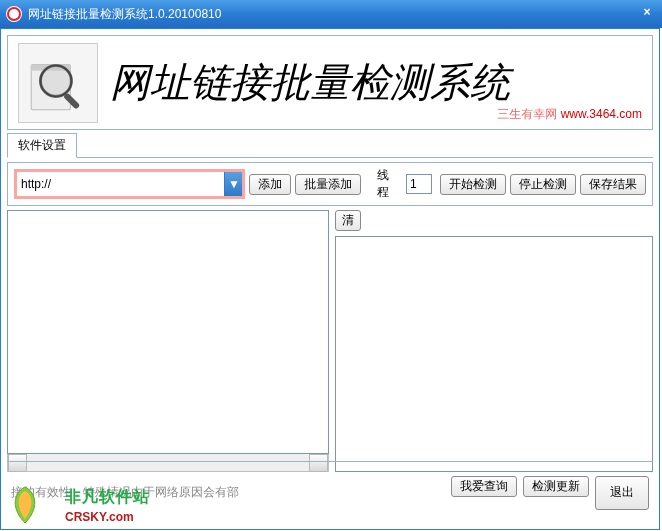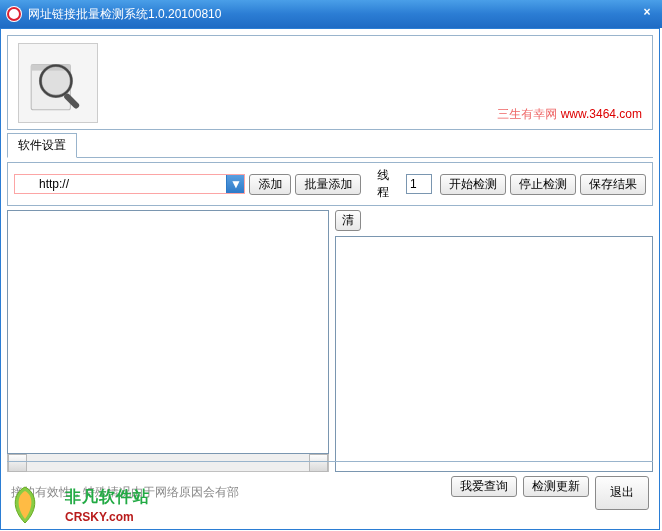--- a/index.html
+++ b/index.html
@@ -18,21 +18,21 @@
 .logo svg { width: 66px; height: 66px; }
 .header-title { font-family: "KaiTi","STKaiti","SimSun",serif; font-size: 40px; font-style: italic; }
 .header-link { position:absolute; right:10px; bottom:6px; font-size:12px; }
 .header-link .pink { color:#e66;margin-top:14px; }
 .header-link .red { color:#d00; }
 
 .tab-strip { margin: 0 6px; height: 22px; border-bottom:1px solid #99b4cc; display:flex; align-items:flex-end;}
 .tab { border:1px solid #99b4cc; border-bottom:1px solid #fff; background:#fff; padding: 3px 10px; position:relative; top:1px; }
 
 .toolbar { border:1px solid #99b4cc; margin: 4px 6px; padding: 4px 6px; display:flex; align-items:center; gap:4px; }
-.combo { display:flex; width:242px; border:1px solid #fca5a5; height:20px;padding-left:20px; }
+.combo { display:flex; width:242px; border:3px solid #fca5a5; height:30px; }
 .combo input { border:none; outline:none; flex:1; padding:0 4px; font-size:12px; }
 .combo .drop { width:18px; background: linear-gradient(to bottom,#5a9fe0,#2d7ac8); display:flex; align-items:center; justify-content:center; color:#fff; border-left:1px solid #2d7ac8;}
 .btn { height:21px; padding: 0 8px; background: linear-gradient(to bottom,#fdfdfd,#e7e7e7); border:1px solid #8a8a8a; border-radius:3px; cursor:pointer; display:inline-flex; align-items:center; justify-content:center; white-space:nowrap;}
 .lbl { padding: 0 2px; }
 .thread-input { width:26px; height:20px; border:1px solid #7a96b0; padding:0 3px; }
 
 .main-area { display:flex; margin: 0 6px; gap:6px; height: 262px; }
 .left-pane { flex:0 0 322px; display:flex; flex-direction:column; }
 .left-text { flex:1; border:1px solid #7a96b0; background:#fff; overflow:auto; }
 .left-scroll { height:18px; border:1px solid #c0c0c0; border-top:none; background:#efefef; position:relative;}
@@ -67,20 +67,21 @@
   <div class="header-panel">
     <div class="logo">
       <svg viewBox="0 0 64 64">
         <rect x="6" y="14" width="38" height="44" rx="2" fill="#eee" stroke="#bbb"></rect>
         <rect x="6" y="14" width="38" height="6" fill="#ccc"></rect>
         <circle cx="30" cy="30" r="15" fill="rgba(200,200,200,0.4)" stroke="#888" stroke-width="3"></circle>
         <circle cx="30" cy="30" r="15" fill="none" stroke="#444" stroke-width="2"></circle>
         <rect x="41" y="41" width="18" height="6" rx="3" fill="#555" transform="rotate(45 41 41)"></rect>
       </svg>
     </div>
+    <div class="header-title">网址链接批量检测系统</div>
     <div class="header-link">
       <span class="pink">三生有幸网 </span><span class="red">www.3464.com</span>
     </div>
   </div>
 
   <div class="tab-strip">
     <div class="tab">软件设置</div>
   </div>
 
   <div class="toolbar">

